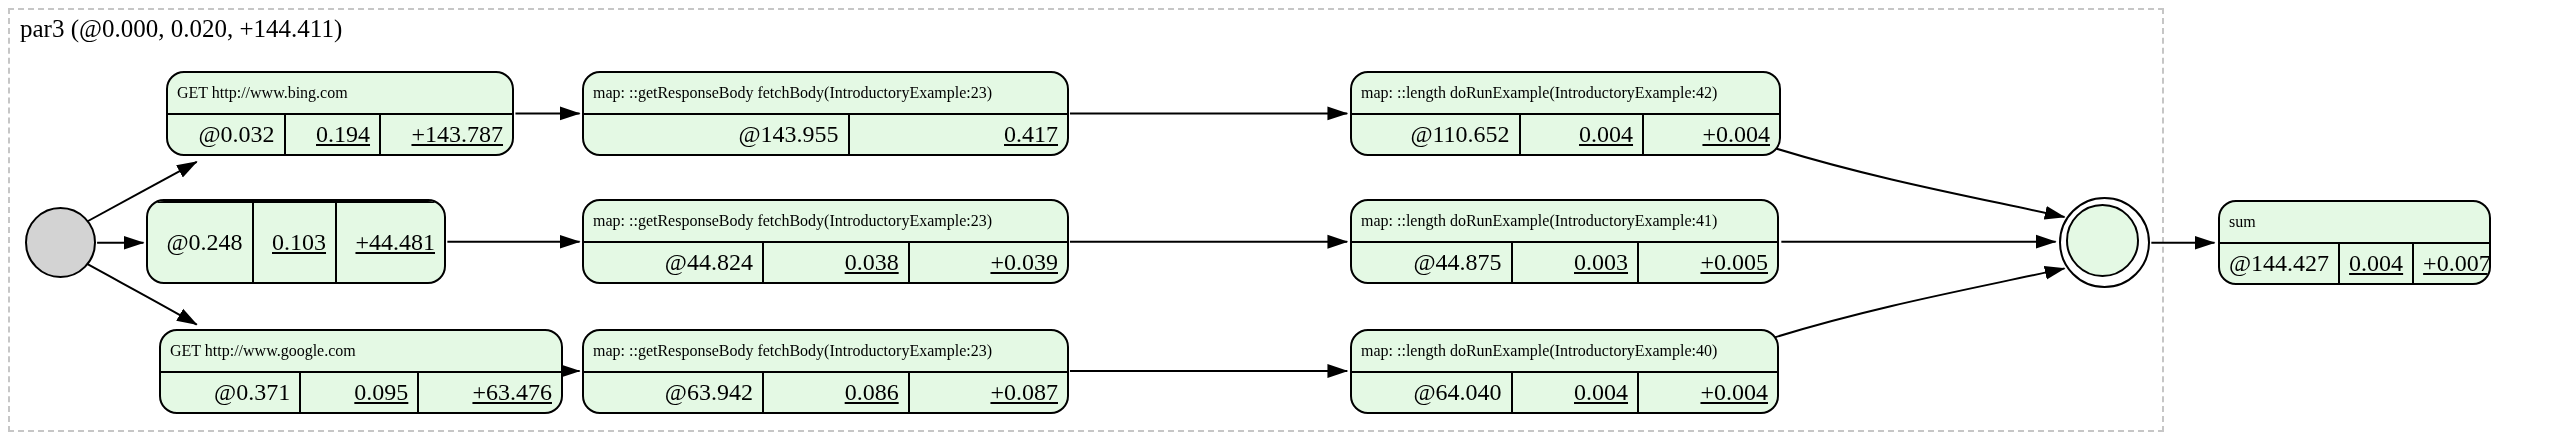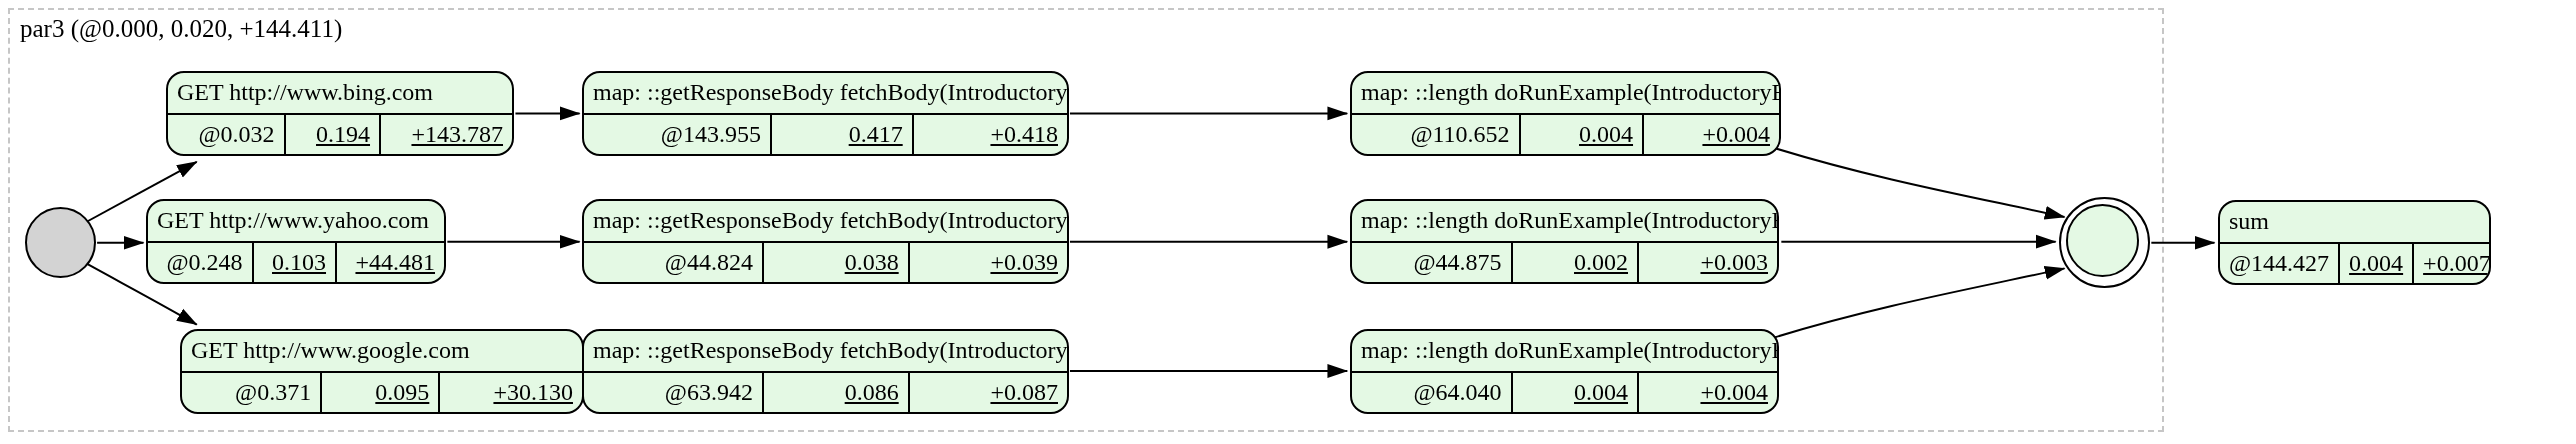--- a/index.html
+++ b/index.html
@@ -40,21 +40,21 @@
     border-radius: 18px;
     background: #e4f9e4;
     box-sizing: border-box;
     display: flex; flex-direction: column;
     overflow: hidden;
   }
   .node-title {
     flex: 1 1 0;
     display: flex; align-items: center;
     padding: 0 9px;
-    font-size: 24px;
+    font-size: 16px;
     white-space: nowrap;
     text-align: center;
   }
   .node-cells {
     flex: 1 1 0;
     display: flex;
     border-top: 2px solid #000000;
   }
   .cell {
     flex: 1 1 auto;
@@ -131,66 +131,64 @@
       <div class="cell">0.194</div>
       <div class="cell">+143.787</div>
     </div>
   </div>
 
   <div class="node" style="left:582px; top:71px; width:487px">
     <div class="node-title">map: ::getResponseBody fetchBody(IntroductoryExample:23)</div>
     <div class="node-cells">
       <div class="cell">@143.955</div>
       <div class="cell">0.417</div>
-      <div class="cell">+0.418</div>
     </div>
   </div>
 
   <div class="node" style="left:1350px; top:71px; width:431px">
     <div class="node-title">map: ::length doRunExample(IntroductoryExample:42)</div>
     <div class="node-cells">
       <div class="cell">@110.652</div>
       <div class="cell">0.004</div>
       <div class="cell">+0.004</div>
     </div>
   </div>
 
   <div class="node" style="left:146px; top:199px; width:300px">
-    <div class="node-title">GET http://www.yahoo.com</div>
     <div class="node-cells">
       <div class="cell">@0.248</div>
       <div class="cell">0.103</div>
       <div class="cell">+44.481</div>
     </div>
   </div>
 
   <div class="node" style="left:582px; top:199px; width:487px">
     <div class="node-title">map: ::getResponseBody fetchBody(IntroductoryExample:23)</div>
     <div class="node-cells">
       <div class="cell">@44.824</div>
       <div class="cell">0.038</div>
       <div class="cell">+0.039</div>
     </div>
   </div>
 
   <div class="node" style="left:1350px; top:199px; width:429px">
     <div class="node-title">map: ::length doRunExample(IntroductoryExample:41)</div>
     <div class="node-cells">
       <div class="cell">@44.875</div>
-      <div class="cell">0.002</div>
-      <div class="cell">+0.003</div>
-    </div>
-  </div>
-
-  <div class="node" style="left:180px; top:329px; width:404px">
+      <div class="cell">0.003</div>
+      <div class="cell">+0.005</div>
+    </div>
+  </div>
+
+  <div class="node" style="left:159px; top:329px; width:404px">
     <div class="node-title">GET http://www.google.com</div>
     <div class="node-cells">
       <div class="cell">@0.371</div>
       <div class="cell">0.095</div>
-      <div class="cell">+30.130</div>
+      <div class="cell">+63.476</div>
     </div>
   </div>
 
   <div class="node" style="left:582px; top:329px; width:487px">
     <div class="node-title">map: ::getResponseBody fetchBody(IntroductoryExample:23)</div>
     <div class="node-cells">
       <div class="cell">@63.942</div>
       <div class="cell">0.086</div>
       <div class="cell">+0.087</div>
     </div>

